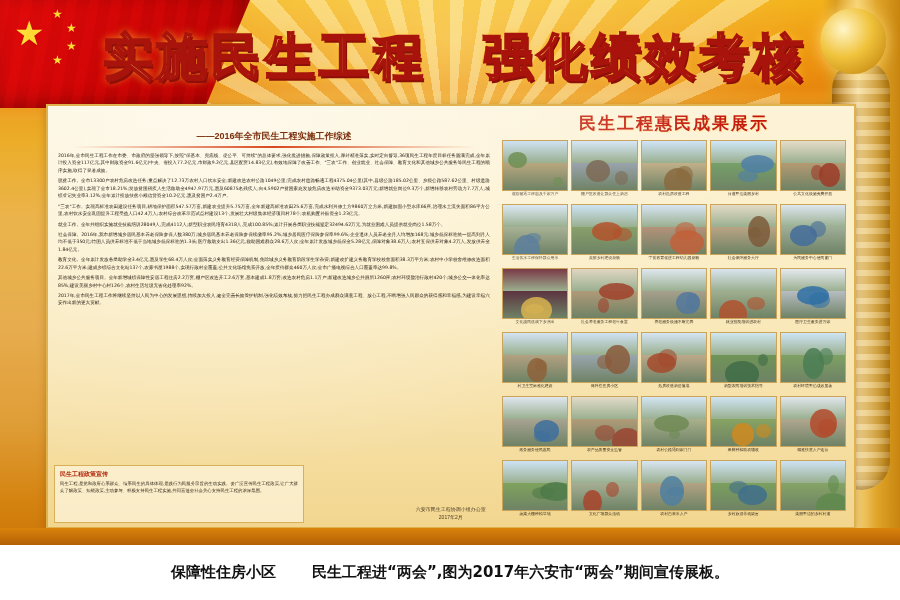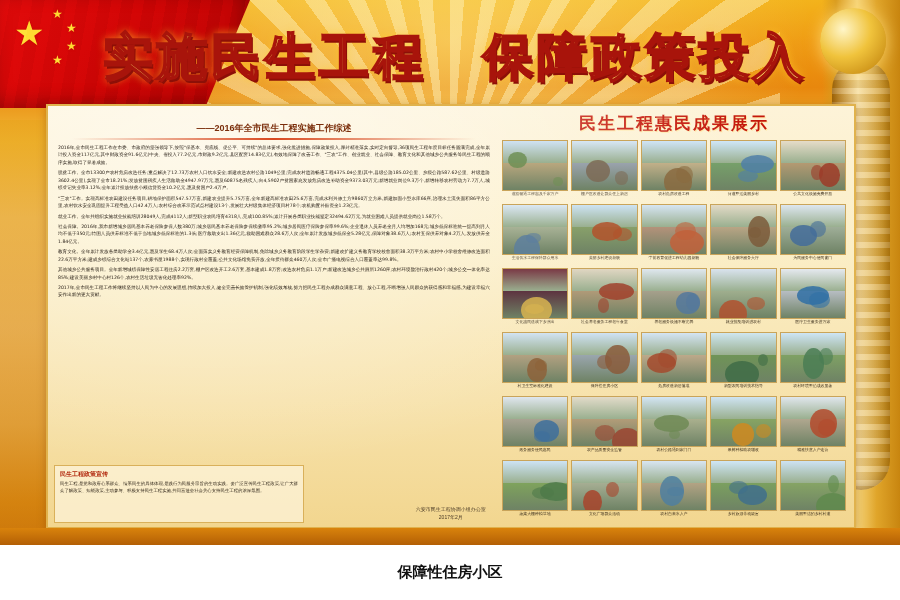--- a/index.html
+++ b/index.html
@@ -123,21 +123,21 @@
   }
   #article-head {
     text-align:center; margin-bottom: 2px;
   }
   #article-title {
     font-family:"DejaVu Sans","Liberation Sans",sans-serif;
     font-size: 15px; font-weight: 700; color:#c21a0a; letter-spacing:1px;
     text-shadow: 0 1px 0 #fff;
   }
   #article-sub {
-    font-size: 9px; color:#7a2d0a; margin-top:10px; font-weight:700;
+    font-size: 9px; color:#7a2d0a; margin-top:18px; font-weight:700;
   }
   #article-rule{
     height:2px; margin:3px 14px 4px 14px;
     background: linear-gradient(90deg, rgba(200,40,10,0), #d8481f, rgba(200,40,10,0));
   }
   .para {
     font-size: 4.6px; line-height: 1.62; color:#2a2118; text-align: justify;
     margin-bottom: 3px; font-family:"DejaVu Sans","Liberation Sans",sans-serif;
   }
   #seal-note{
@@ -221,21 +221,21 @@
       <span class="star s3">★</span>
       <span class="star s4">★</span>
     </div>
 
     <div id="pillar"></div>
     <div id="goldorb"></div>
     <div id="leftdeco"></div>
 
     <div id="title">
       <span class="title-part">实施民生工程</span>
-      <span class="title-part">保障政策投入</span>
+      <span class="title-part">强化绩效考核</span>
     </div>
 
     <div id="panel">
 
       <div id="article">
         <div id="article-head">
           <div id="article-sub">——2016年全市民生工程实施工作综述</div>
         </div>
         <div id="article-rule"></div>
         <div id="article-body">
@@ -534,15 +534,16 @@
           </div>
       </div>
 
     </div>
 
     <div id="board-bottom-edge"></div>
   </div>
 
   <div id="caption">
     <span id="cap-left">保障性住房小区</span>
+    <span id="cap-right">民生工程进“两会”,图为2017年六安市“两会”期间宣传展板。</span>
   </div>
 
 </div>
 
 </body></html>

